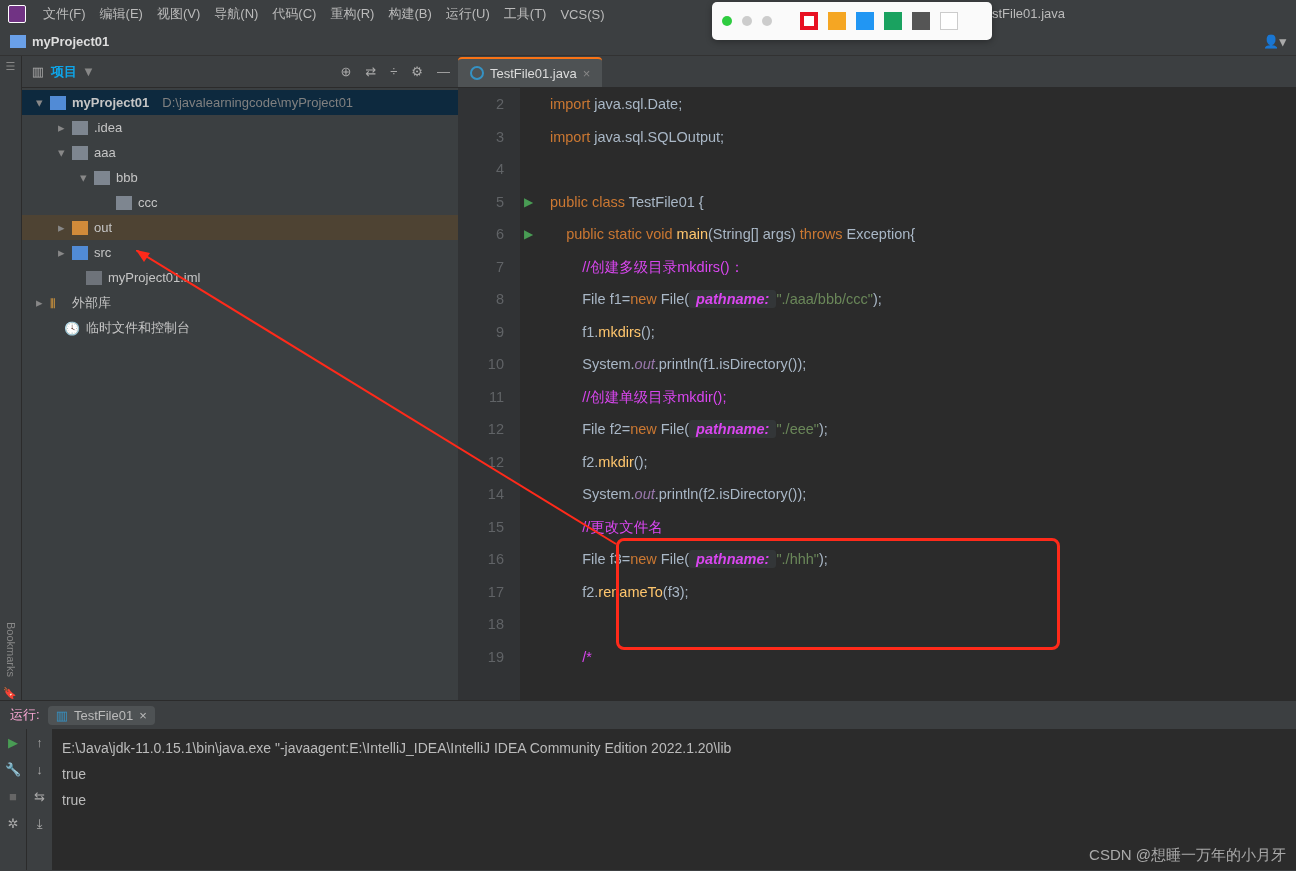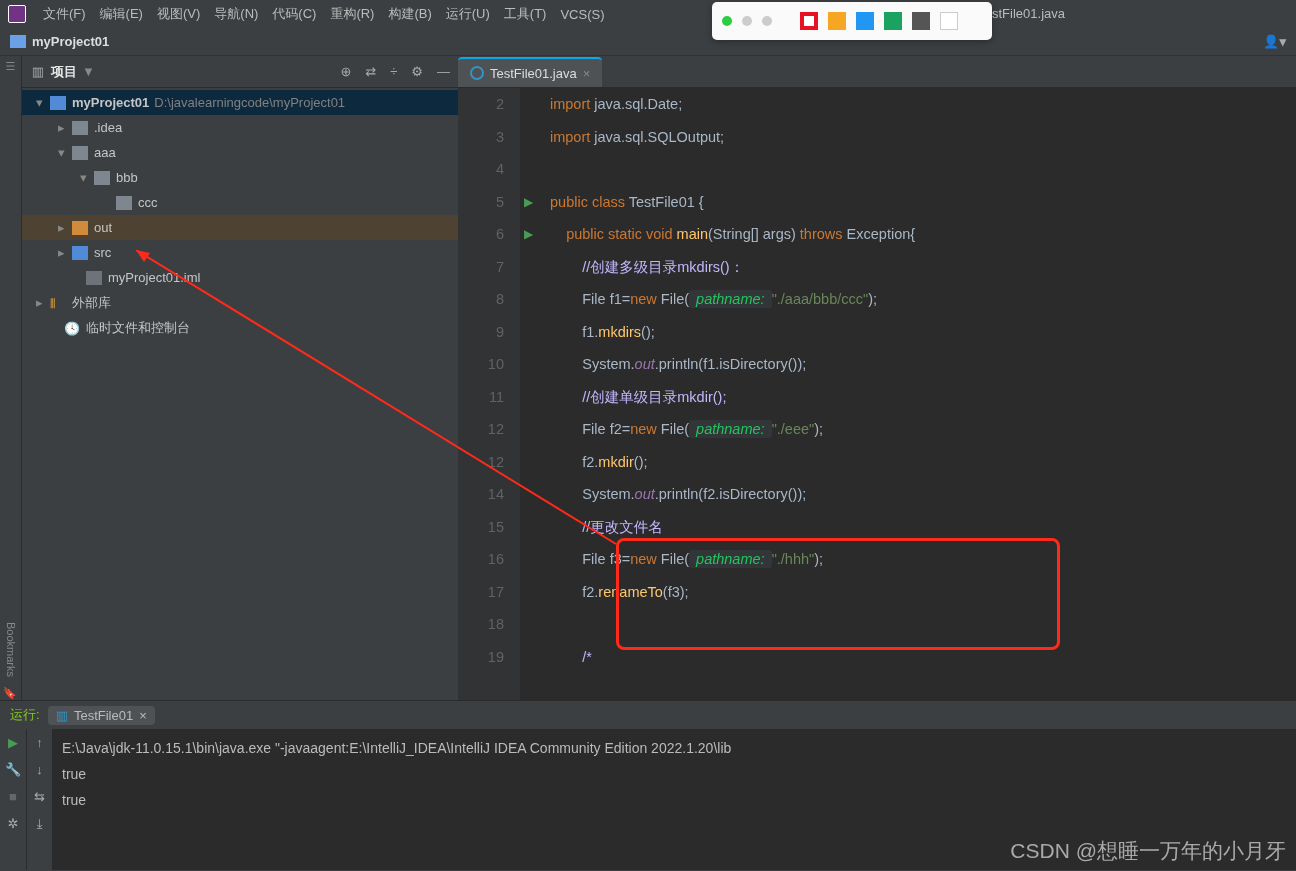--- a/index.html
+++ b/index.html
@@ -9,65 +9,65 @@
 .menubar .menu-item{padding:0 7px;height:100%;display:flex;align-items:center;}
 .appbar{height:28px;background:#3c3f41;display:flex;align-items:center;padding:0 10px;border-bottom:1px solid #323232;font-weight:bold;color:#ddd;}
 .appbar .fld{width:16px;height:13px;background:#6aa0e8;margin-right:6px;position:relative;}
 .appbar .user{margin-left:auto;color:#aaa;}
 .main{display:flex;height:644px;}
 .left-gutter{width:22px;background:#3c3f41;border-right:1px solid #2b2b2b;display:flex;flex-direction:column;align-items:center;padding-top:4px;color:#888;font-size:11px;}
 .left-gutter .vtext{writing-mode:vertical-rl;margin-top:auto;margin-bottom:10px;}
 .sidebar{width:436px;background:#3b3f41;display:flex;flex-direction:column;}
 .sb-head{height:32px;background:#3c3f41;display:flex;align-items:center;padding:0 8px;border-bottom:1px solid #2b2b2b;}
 .sb-head .ic{width:16px;height:16px;margin-right:5px;display:inline-flex;align-items:center;justify-content:center;color:#aaa;}
-.sb-head .title{font-weight:bold;color:#e5e5e5;}
+.sb-head .title{font-weight:bold;color:#0ea5e9;}
 .sb-head .dd{margin-left:5px;color:#888;}
 .sb-head .tools{margin-left:auto;display:flex;gap:14px;color:#aaa;}
 .tree{flex:1;overflow:auto;padding-top:2px;}
 .trow{height:25px;display:flex;align-items:center;padding-left:6px;color:#ccc;white-space:nowrap;}
 .trow.sel{background:#0d293e;}
 .trow.hl{background:#4e4333;}
 .trow .arr{width:14px;display:inline-block;color:#888;}
 .trow .ico{width:16px;height:14px;margin-right:6px;display:inline-block;}
 .fld-blue{background:#518bd6;}
 .fld-grey{background:#7e8690;}
 .fld-orange{background:#d28b3a;}
 .file-ico{background:#6e737a;width:12px;height:14px;}
 .trow .txt{color:#c5c5c5;}
-.trow .path{color:#808080;margin-left:5px;}
+.trow .path{color:#808080;margin-left:13px;}
 .editor-pane{flex:1;background:#2b2b2b;display:flex;flex-direction:column;}
 .tabbar{height:32px;background:#3c3f41;display:flex;align-items:flex-end;border-bottom:1px solid #2b2b2b;}
-.tab{height:30px;background:#4e5254;padding:0 12px;display:flex;align-items:center;gap:6px;border-top:2px solid #0ea5e9;color:#ddd;border-radius:4px 4px 0 0;}
+.tab{height:30px;background:#4e5254;padding:0 12px;display:flex;align-items:center;gap:6px;border-top:2px solid #f97316;color:#ddd;border-radius:4px 4px 0 0;}
 .tab .c-ico{width:14px;height:14px;border-radius:50%;border:2px solid #3592c4;display:inline-block;}
 .tab .close{color:#888;}
 .code-area{flex:1;display:flex;background:#2b2b2b;font-family:"JetBrains Mono","Consolas",monospace;font-size:14.5px;line-height:32.5px;overflow:hidden;position:relative;}
 .gutter{width:62px;text-align:right;padding-right:16px;color:#606366;background:#313335;position:relative;}
 .gut-icons{position:absolute;left:66px;top:0;width:18px;}
 .run-tri{color:#499c54;font-size:12px;}
 .code{padding-left:30px;white-space:pre;color:#a9b7c6;}
 .kw{color:#cc7832;}
 .str{color:#6a8759;}
-.cmt{color:#c4b5fd;}
+.cmt{color:#d946ef;}
 .mname{color:#ffc66d;}
 .fld-code{color:#9876aa;font-style:italic;}
-.hint{color:#22c55e;background:#333638;padding:1px 3px;border-radius:3px;font-style:italic;}
+.hint{color:#d946ef;background:#333638;padding:1px 3px;border-radius:3px;font-style:italic;font-weight:bold;}
 .redbox{position:absolute;border:3px solid #ff2a1a;border-radius:8px;left:616px;top:538px;width:444px;height:112px;pointer-events:none;}
 .redline{position:absolute;left:136px;top:250px;width:500px;height:340px;pointer-events:none;}
 .bottom{height:170px;display:flex;flex-direction:column;border-top:1px solid #2b2b2b;}
 .run-head{height:28px;background:#3c3f41;display:flex;align-items:center;padding:0 10px;gap:8px;color:#bbb;}
-.run-head .lbl{color:#84cc16;}
+.run-head .lbl{color:#f9a8d4;}
 .run-head .tab2{background:#4e5254;padding:2px 8px;border-radius:4px;display:flex;align-items:center;gap:6px;}
 .run-body{flex:1;display:flex;background:#2b2b2b;}
 .run-tools{width:26px;background:#3c3f41;display:flex;flex-direction:column;align-items:center;padding-top:6px;gap:12px;color:#aaa;}
 .run-tools2{width:26px;background:#3c3f41;display:flex;flex-direction:column;align-items:center;padding-top:6px;gap:12px;color:#aaa;border-left:1px solid #2b2b2b;}
 .console{flex:1;padding:6px 10px;font-family:"JetBrains Mono","Consolas",monospace;font-size:14px;color:#bbb;line-height:26px;white-space:pre;}
 .top-widget{position:absolute;top:2px;left:712px;width:280px;height:38px;background:#fafafa;border-radius:5px;display:flex;align-items:center;padding:0 10px;gap:10px;box-shadow:0 2px 6px rgba(0,0,0,.3);}
 .dot{width:10px;height:10px;border-radius:50%;}
 .sq{width:18px;height:18px;}
-.watermark{position:absolute;right:10px;bottom:6px;color:#c9c9c9;font-size:21px;opacity:.8;margin-left:26px;}
+.watermark{position:absolute;right:10px;bottom:6px;color:#c9c9c9;font-size:15px;opacity:.8;margin-left:26px;}
 .tabname{position:absolute;top:6px;left:992px;color:#bbb;font-size:13px;}
 </style>
 </head>
 <body>
 
 <div class="top-widget">
   <span class="dot" style="background:#2ecc40"></span>
   <span class="dot" style="background:#ccc"></span>
   <span class="dot" style="background:#ccc"></span>
   <span style="flex:0 0 8px"></span>

